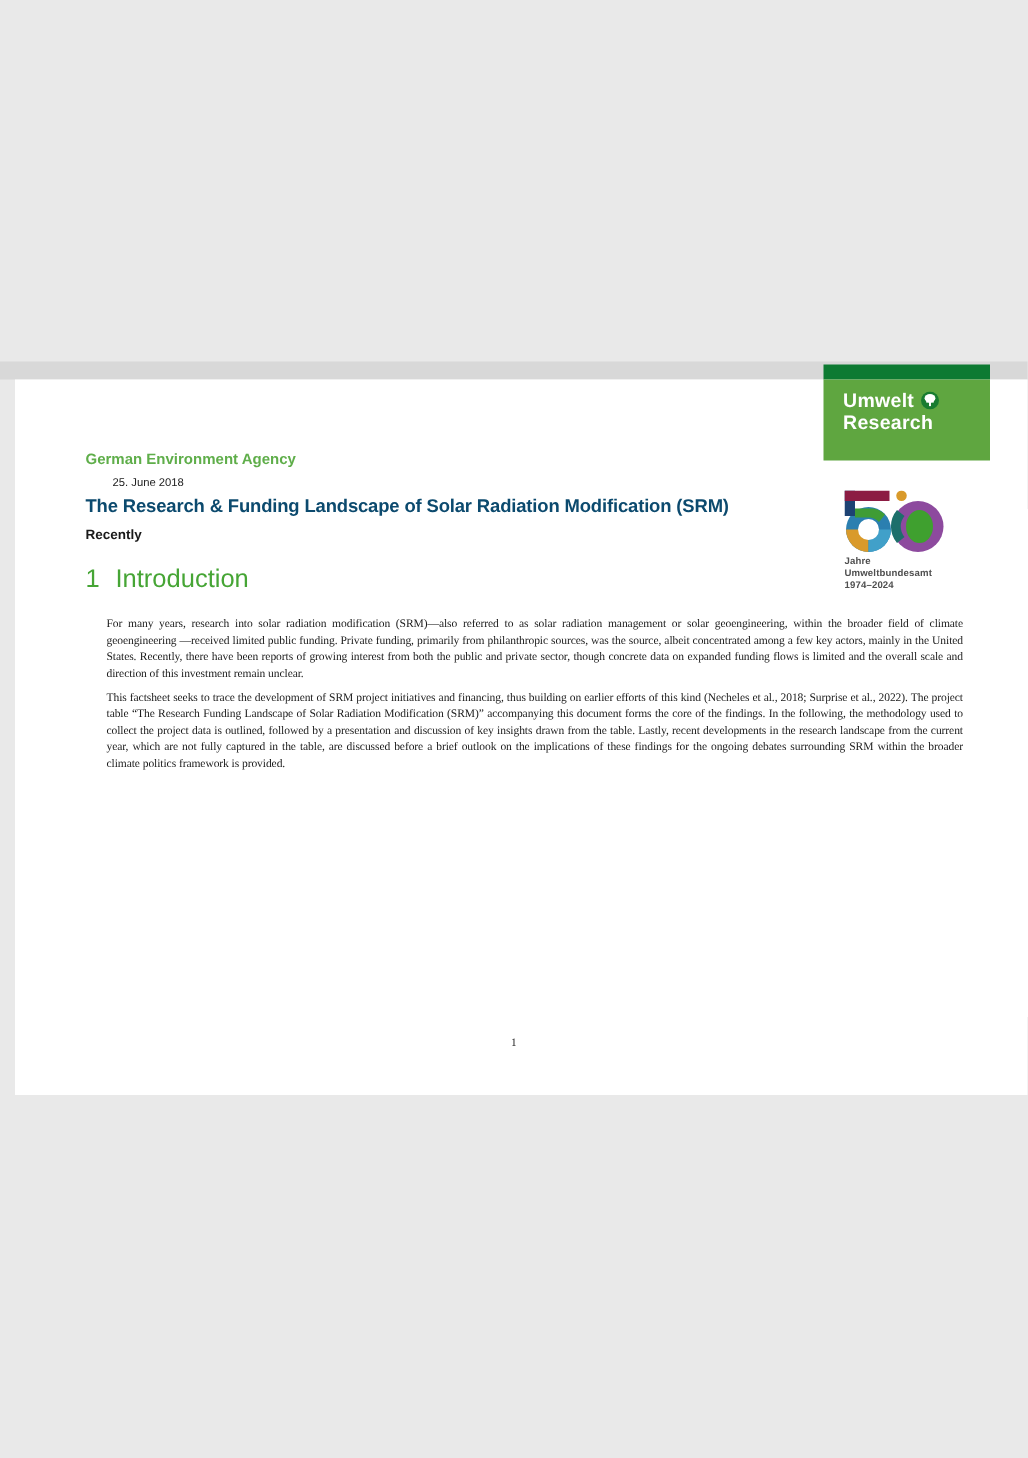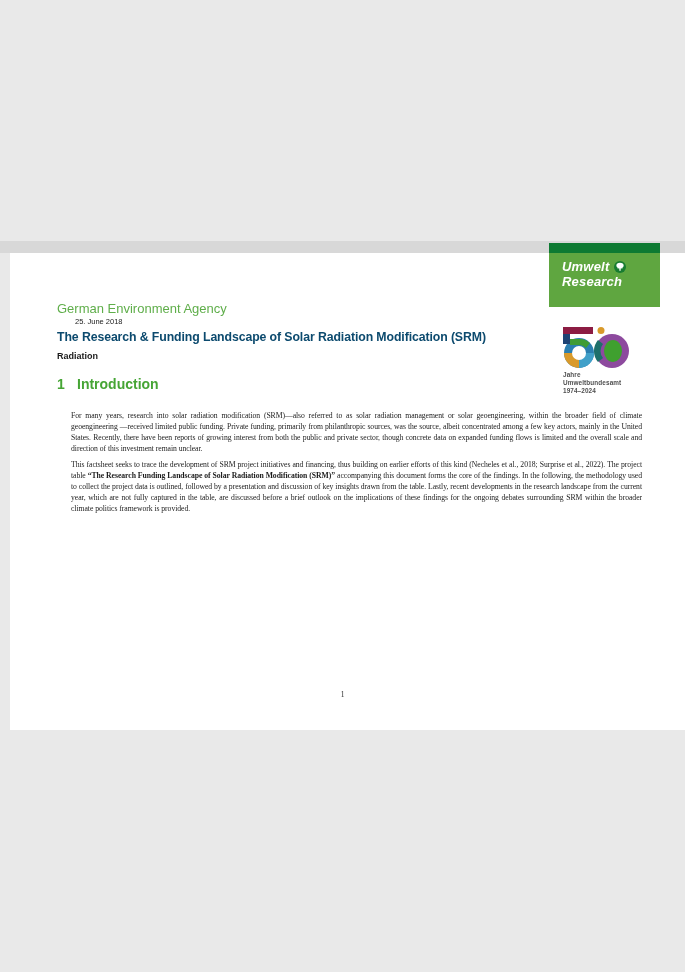--- a/index.html
+++ b/index.html
@@ -10,62 +10,62 @@
   }
   .divider-strip{
     position:absolute;left:0;top:241px;width:685px;height:12px;
     background:#d8d8d8;
   }
   .page{
     position:absolute;left:10px;top:253px;width:675px;height:477px;
     background:#ffffff;
   }
   
-  .uba-logo{position:absolute;left:539px;top:-10px;width:111px;font-style:italic;}
+  .uba-logo{position:absolute;left:539px;top:-10px;width:111px;}
   .uba-logo-bar{width:111px;height:10px;background:#0d7a32;}
   .uba-logo-body{
     width:98px;height:48px;background:#5fa640;color:#ffffff;
     padding:6px 0 0 13px;font-weight:bold;font-size:13px;line-height:15px;
     letter-spacing:.2px;
   }
   .uba-line{display:flex;align-items:center;gap:5px;white-space:nowrap;}
   
   .anniv{position:absolute;left:553px;top:74px;width:110px;}
   .anniv-text{
     margin-top:2px;font-size:6.4px;line-height:8px;font-weight:600;
     color:#4f4f4f;letter-spacing:.1px;
   }
   
   .content{position:absolute;left:47px;top:0;width:571px;}
   .agency{
-    position:absolute;left:0;top:48px;font-size:13px;color:#5fae4a;
-    font-weight:400;
+    position:absolute;left:0;top:48px;font-size:10px;color:#5fae4a;
+    font-weight:700;
   }
   .docdate{position:absolute;left:0;top:64px;font-size:7.5px;color:#222222;padding-left:18px;}
   .doc-title{
     position:absolute;left:0;top:77px;margin:0;font-size:12.3px;
     font-weight:bold;color:#0c4a6e;letter-spacing:-0.1px;white-space:nowrap;
   }
   .doc-subtitle{
     position:absolute;left:0;top:98px;font-size:9px;font-weight:bold;
     color:#1a1a1a;
   }
   .section-heading{
-    position:absolute;left:0;top:123px;margin:0;font-size:14px;
-    font-weight:bold;color:#46a535;
+    position:absolute;left:0;top:123px;margin:0;font-size:17px;
+    font-weight:normal;color:#46a535;
   }
   .section-heading .num{display:inline-block;width:20px;}
   .body-para{
     position:absolute;left:0;margin:14px;width:571px;
     font-family:"Liberation Serif",serif;font-size:7.7px;line-height:10.9px;
     color:#1b1b1b;text-align:justify;letter-spacing:-0.05px;
   }
   .para-1{top:144px;}
   .para-2{top:193px;}
-  .body-para .bold{font-weight:bold;}
+  .body-para .bold{font-weight:normal;}
   .pagenum{
     position:absolute;left:0;top:437px;width:571px;text-align:center;
     font-family:"Liberation Serif",serif;font-size:7.5px;color:#1b1b1b;
   }
 </style>
 </head>
 <body>
 
 <div class="divider-strip"></div>
 
@@ -111,21 +111,21 @@
       <div>Jahre</div>
       <div>Umweltbundesamt</div>
       <div>1974–2024</div>
     </div>
   </div>
 
   <div class="content">
     <div class="agency">German Environment Agency</div>
     <div class="docdate">25. June 2018</div>
     <h1 class="doc-title">The Research &amp; Funding Landscape of Solar Radiation Modification (SRM)</h1>
-    <div class="doc-subtitle">Radiation</div>
+    <div class="doc-subtitle">Recently</div>
     <h2 class="section-heading">
       <span class="num">1</span><span>Introduction</span>
     </h2>
     <p class="body-para para-1">For many years, research into solar radiation modification (SRM)—also referred to as solar radiation management or solar geoengineering, within the broader field of climate geoengineering —received limited public funding. Private funding, primarily from philanthropic sources, was the source, albeit concentrated among a few key actors, mainly in the United States. Recently, there have been reports of growing interest from both the public and private sector, though concrete data on expanded funding flows is limited and the overall scale and direction of this investment remain unclear.</p>
     <p class="body-para para-2"><span>This factsheet seeks to trace the development of SRM project initiatives and financing, thus building on earlier efforts of this kind (Necheles et al., 2018; Surprise et al., 2022). The project table </span><span class="bold">“The Research Funding Landscape of Solar Radiation Modification (SRM)”</span><span> accompanying this document forms the core of the findings. In the following, the methodology used to collect the project data is outlined, followed by a presentation and discussion of key insights drawn from the table. Lastly, recent developments in the research landscape from the current year, which are not fully captured in the table, are discussed before a brief outlook on the implications of these findings for the ongoing debates surrounding SRM within the broader climate politics framework is provided.</span></p>
     <div class="pagenum">1</div>
   </div>
 
 </div>
 

